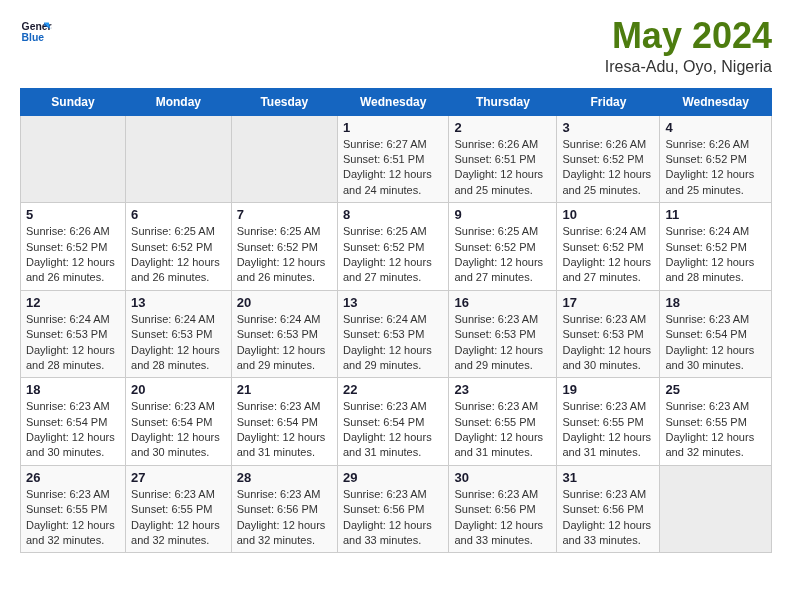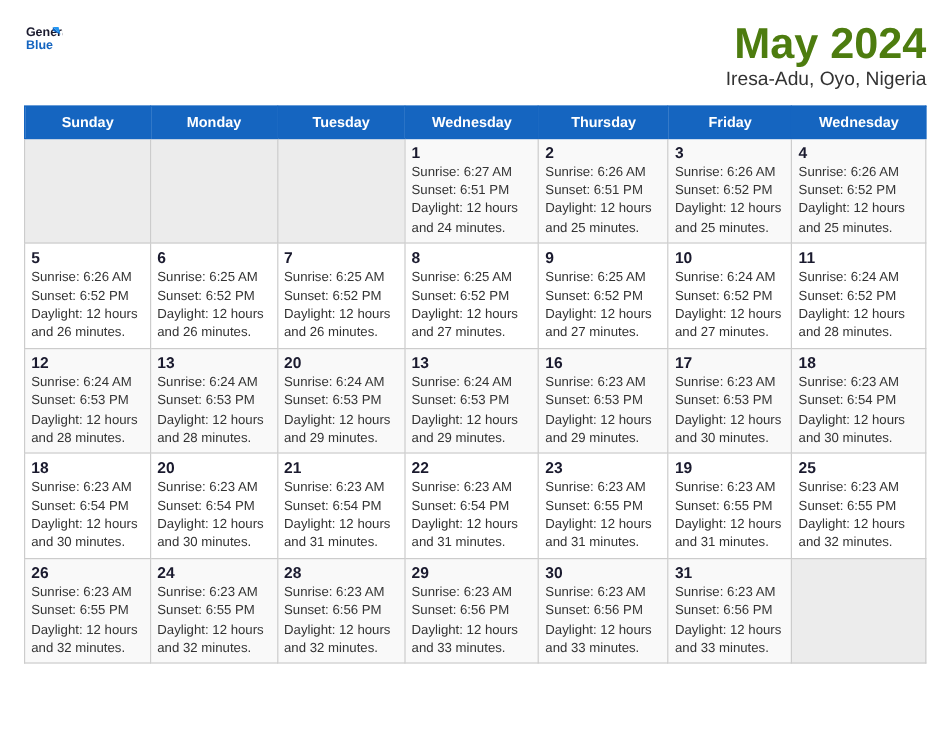--- a/index.html
+++ b/index.html
@@ -280,21 +280,21 @@
           </td>
         </tr>
         <tr>
           <td>
             <span class="day-number">26</span>
             <div class="day-info" style="white-space: pre-line;">Sunrise: 6:23 AM
 Sunset: 6:55 PM
 Daylight: 12 hours and 32 minutes.</div>
           </td>
           <td>
-            <span class="day-number">24</span>
+            <span class="day-number">27</span>
             <div class="day-info" style="white-space: pre-line;">Sunrise: 6:23 AM
 Sunset: 6:55 PM
 Daylight: 12 hours and 32 minutes.</div>
           </td>
           <td>
             <span class="day-number">28</span>
             <div class="day-info" style="white-space: pre-line;">Sunrise: 6:23 AM
 Sunset: 6:56 PM
 Daylight: 12 hours and 32 minutes.</div>
           </td>

